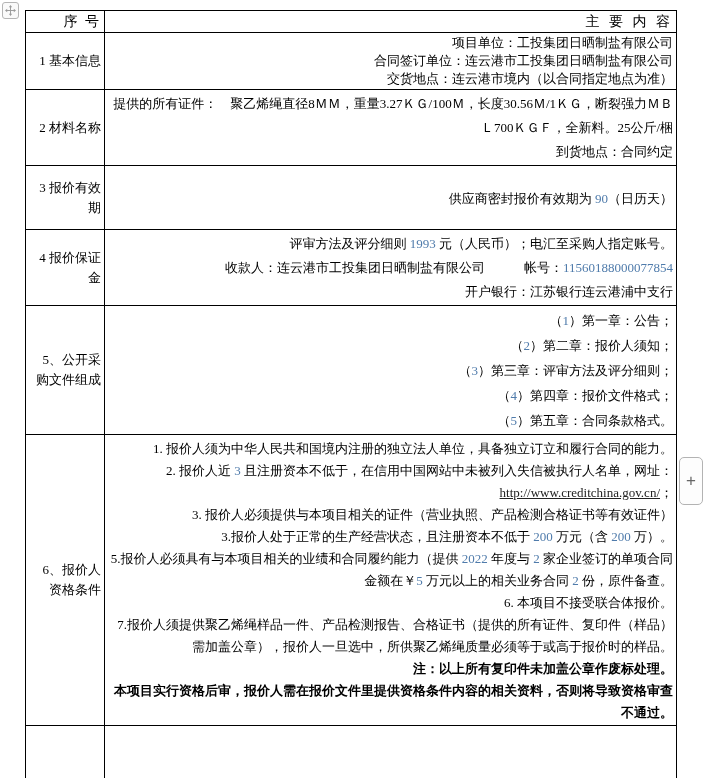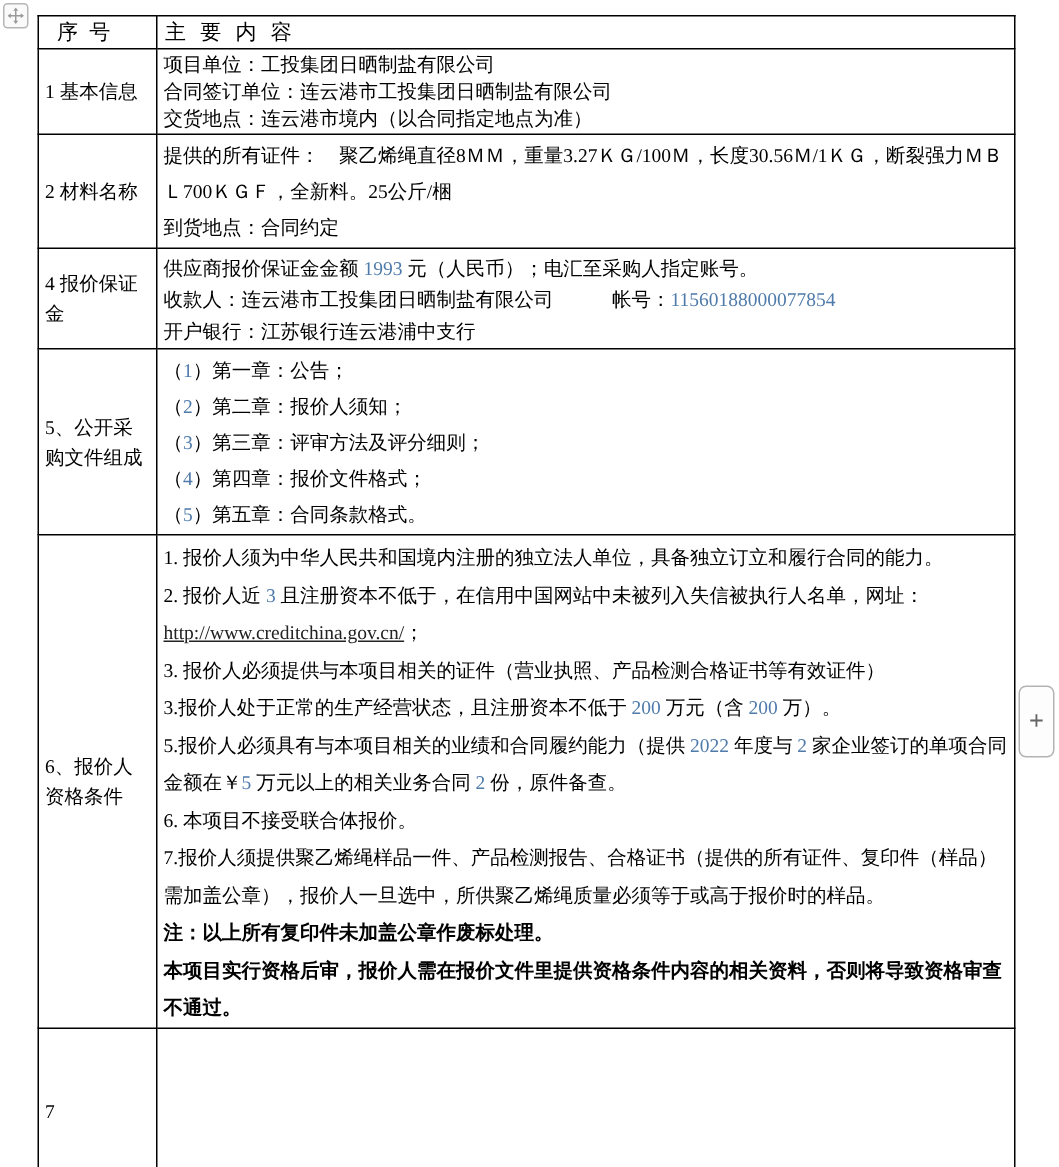--- a/index.html
+++ b/index.html
@@ -29,21 +29,21 @@
   .doc-table{
     position:absolute;left:25px;top:10px;width:652px;
     border-collapse:collapse;table-layout:fixed;
     font-size:13px;
   }
   .doc-table td,.doc-table th{
     border:1px solid var(--border-color,#000);
     padding:1px 3px 1px 4px;
     box-sizing:border-box;
     vertical-align:middle;
-    text-align:left;
+    text-align:right;
     font-weight:normal;
   }
   .col-no{width:79px;}
   .doc-table thead th{font-size:14px;}
   .doc-table thead th.h-no{padding-left:12px;letter-spacing:2px;}
   .doc-table thead th.h-content{padding-left:5px;letter-spacing:3px;}
   .no-cell{
     line-height:20px;white-space:pre-line;padding-left:3px;
   }
   .content-cell{vertical-align:top;}
@@ -106,23 +106,29 @@
         </td>
       </tr>
       <tr>
         <td class="no-cell">2 材料名称</td>
         <td class="content-cell">
           <div class="line"><span class="seg">提供的所有证件：　聚乙烯绳直径8ＭＭ，重量3.27ＫＧ/100Ｍ，长度30.56Ｍ/1ＫＧ，断裂强力ＭＢＬ700ＫＧＦ，全新料。25公斤/梱</span></div>
           <div class="line"><span class="seg">到货地点：合同约定</span></div>
         </td>
       </tr>
       <tr>
+        <td class="no-cell">3 报价有效期</td>
+        <td class="content-cell">
+          <div class="line"><span class="seg">供应商密封报价有效期为 </span><span class="seg-num">90</span><span class="seg">（日历天）</span></div>
+        </td>
+      </tr>
+      <tr>
         <td class="no-cell">4 报价保证金</td>
         <td class="content-cell">
-          <div class="line"><span class="seg">供应商报价保证金金额 </span><span class="seg-num">1993</span><span class="seg"> 元（人民币）；电汇至采购人指定账号。</span></div>
+          <div class="line"><span class="seg">评审方法及评分细则 </span><span class="seg-num">1993</span><span class="seg"> 元（人民币）；电汇至采购人指定账号。</span></div>
           <div class="line"><span class="seg">收款人：连云港市工投集团日晒制盐有限公司　　　帐号：</span><span class="seg-num">11560188000077854</span></div>
           <div class="line"><span class="seg">开户银行：江苏银行连云港浦中支行</span></div>
         </td>
       </tr>
       <tr>
         <td class="no-cell">5、公开采购文件组成</td>
         <td class="content-cell">
           <div class="line"><span class="seg">（</span><span class="seg-num">1</span><span class="seg">）第一章：公告；</span></div>
           <div class="line"><span class="seg">（</span><span class="seg-num">2</span><span class="seg">）第二章：报价人须知；</span></div>
           <div class="line"><span class="seg">（</span><span class="seg-num">3</span><span class="seg">）第三章：评审方法及评分细则；</span></div>

